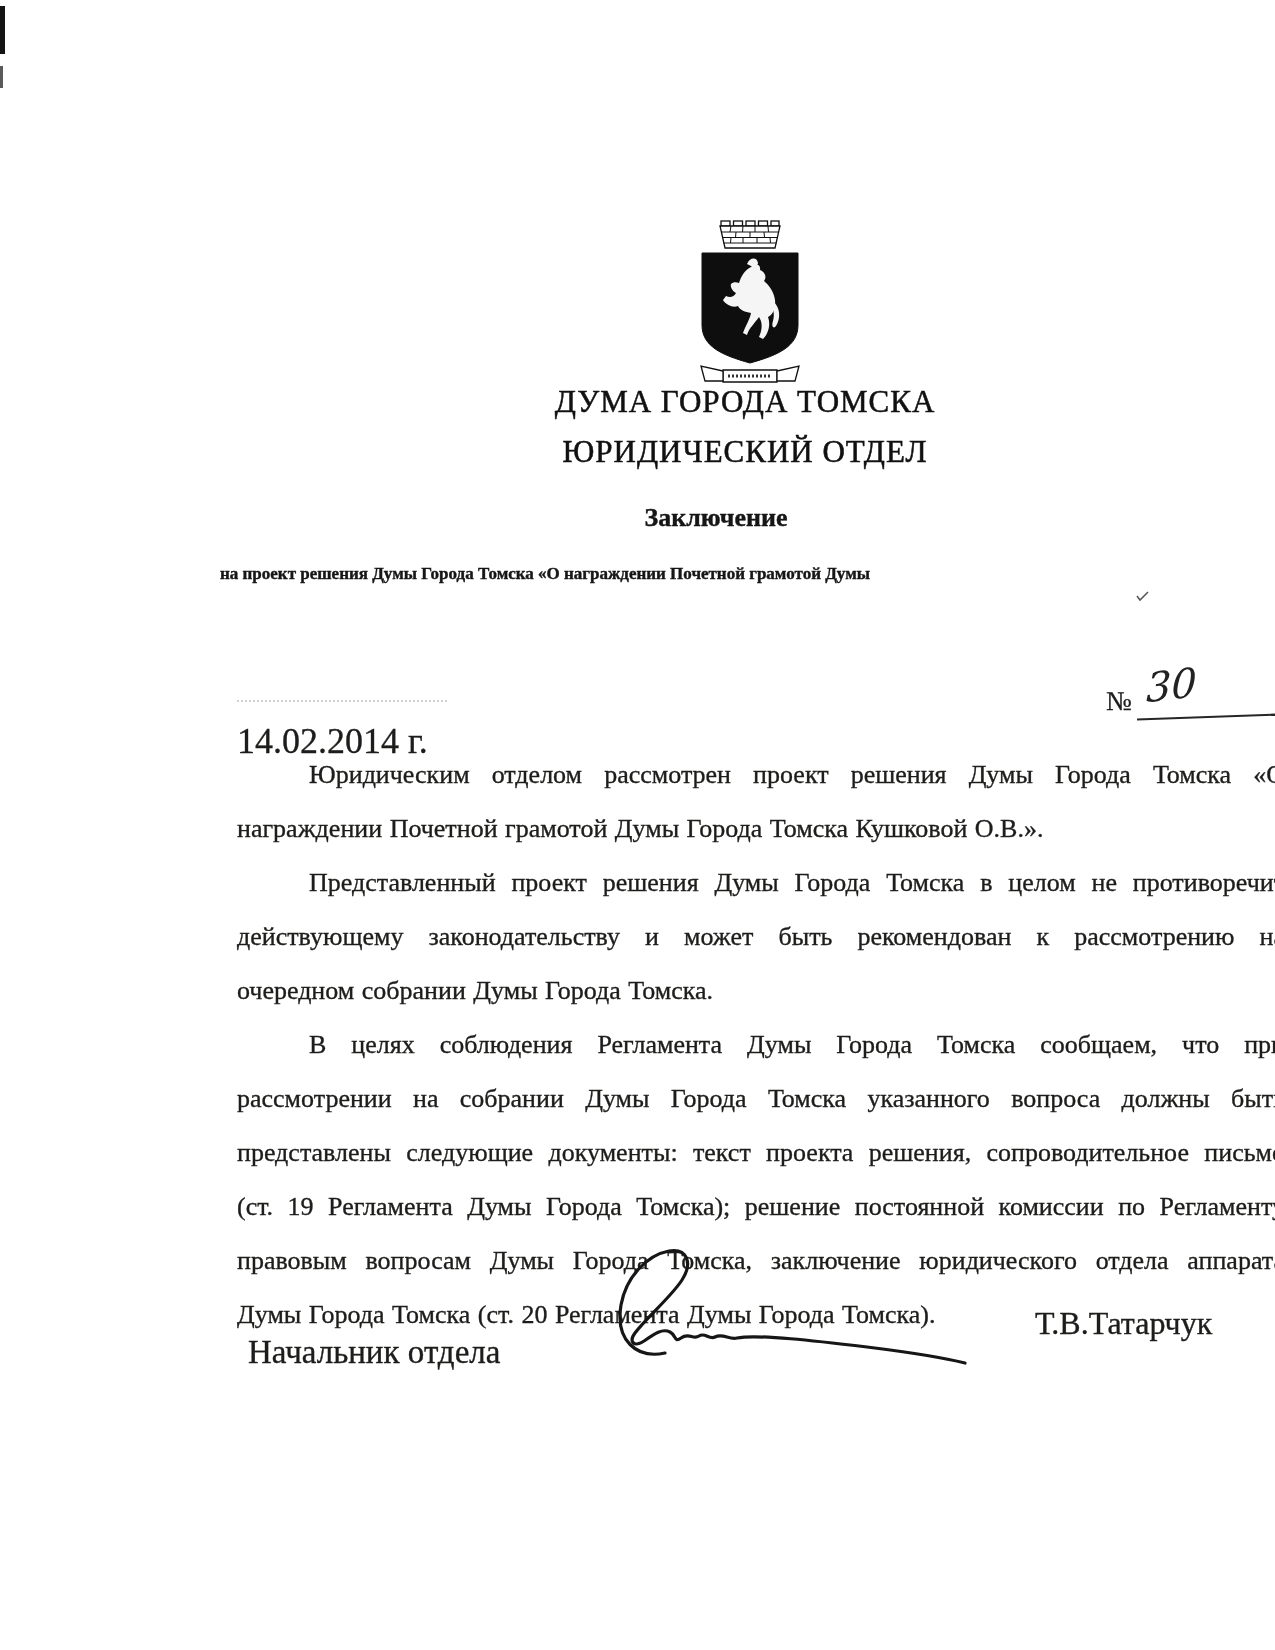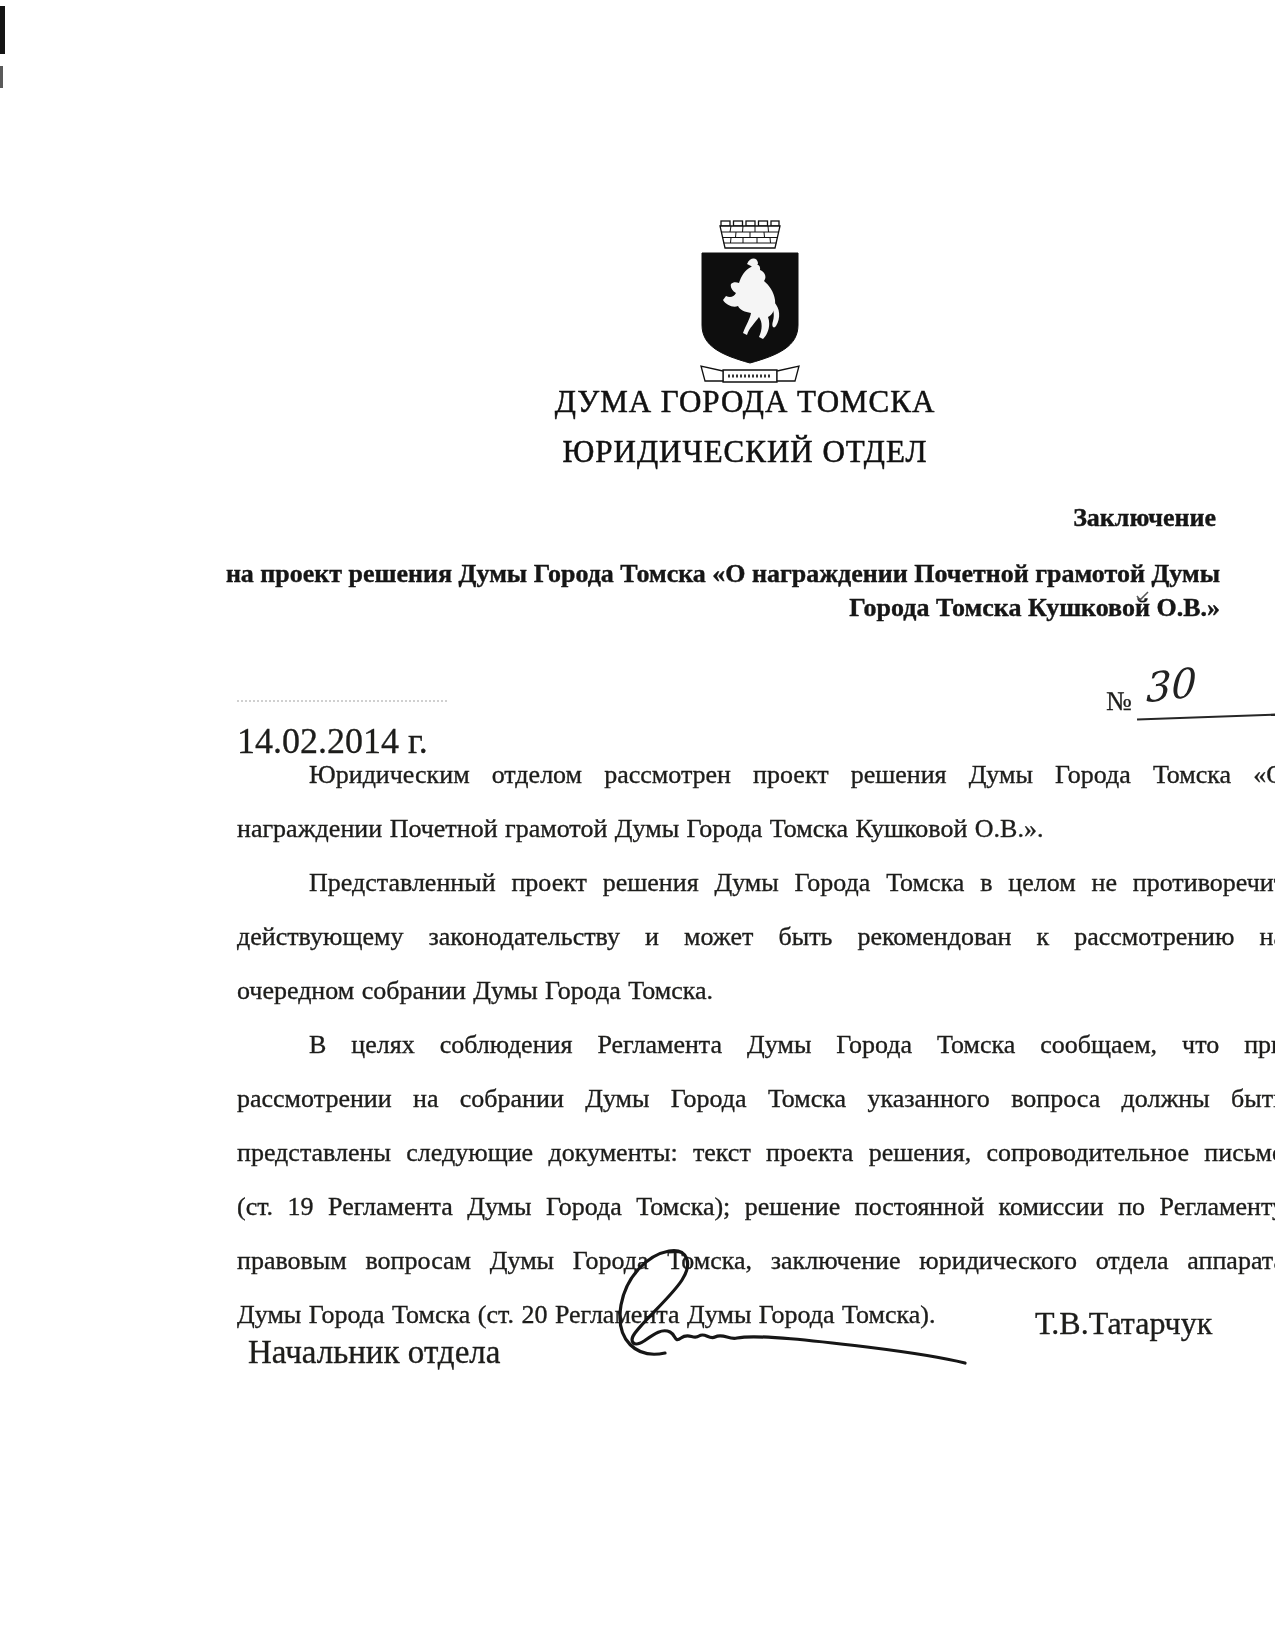--- a/index.html
+++ b/index.html
@@ -22,27 +22,27 @@
 
   
   .org-name, .department {
     left:245px; width:1000px; text-align:center;
     font-weight:normal; font-size:31px; letter-spacing:1px;
     color:#111; -webkit-text-stroke:0.5px #111; white-space:nowrap;
   }
   .org-name { top:384px; }
   .department { top:434px; }
   .doc-type {
-    left:216px; top:503px; width:1000px; text-align:right;
+    left:216px; top:503px; width:1000px; text-align:center;
     font-weight:bold; font-size:26px; color:#161616;
     -webkit-text-stroke:0.4px #161616;
   }
   .subject {
-    left:220px; top:557px; width:1000px; text-align:right;
-    font-weight:bold; font-size:26px; line-height:34px; color:#161616;
+    left:220px; top:557px; width:1000px; text-align:left;
+    font-weight:bold; font-size:17px; line-height:34px; color:#161616;
     -webkit-text-stroke:0.4px #161616;
   }
   .subject .line { white-space:nowrap; }
 
   .tick-mark { left:1136px; top:588px; }
 
   
   .doc-date { left:237px; top:720px; font-size:36px; -webkit-text-stroke:0.3px #1d1d1b; }
   .number-label { left:1106px; top:686px; font-size:27px; -webkit-text-stroke:0.3px #1d1d1b; }
   .number-value {
@@ -131,21 +131,20 @@
       <line x1="33" y1="156" x2="77" y2="156" stroke="#333" stroke-width="3" stroke-dasharray="2 2"></line>
     </svg>
   </div>
 
   <div class="abs org-name">ДУМА ГОРОДА ТОМСКА</div>
   <div class="abs department">ЮРИДИЧЕСКИЙ ОТДЕЛ</div>
   <div class="abs doc-type">Заключение</div>
 
   <div class="abs subject">
     <div class="line">на проект решения Думы Города Томска «О награждении Почетной грамотой Думы</div>
-    <div class="line">Города Томска Кушковой О.В.»</div>
   </div>
 
   <div class="abs tick-mark">
     <svg width="14" height="11" viewBox="0 0 14 11">
         <polyline points="1,5 4,9 12,1" fill="none" stroke="#555" stroke-width="1.5"></polyline>
       </svg>
   </div>
 
   <div class="abs doc-date">14.02.2014 г.</div>
   <div class="abs number-label">№</div>

